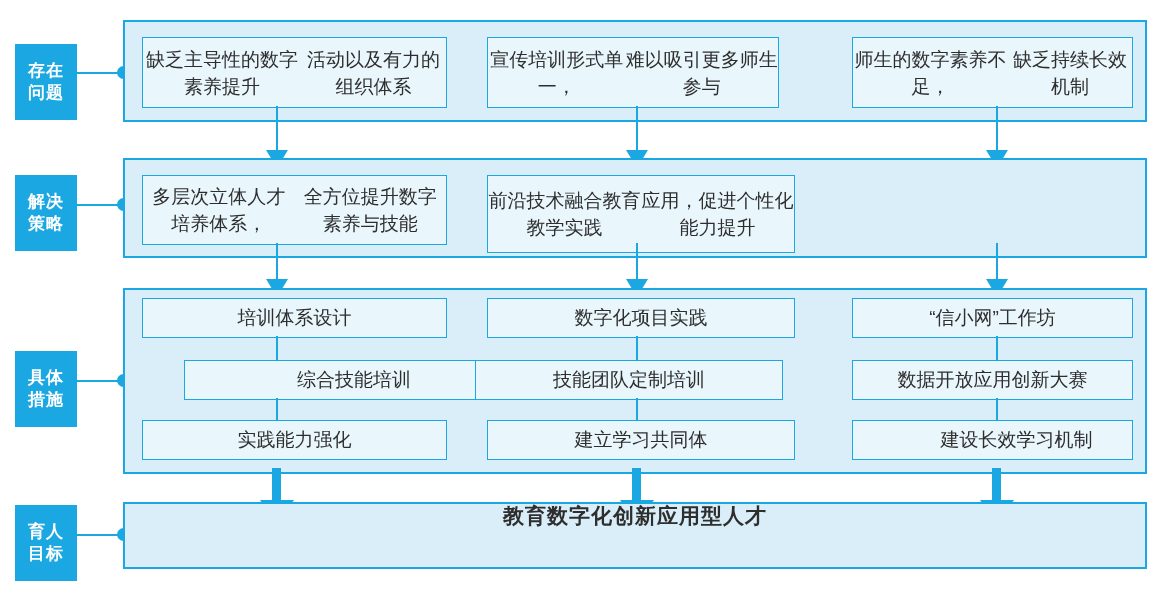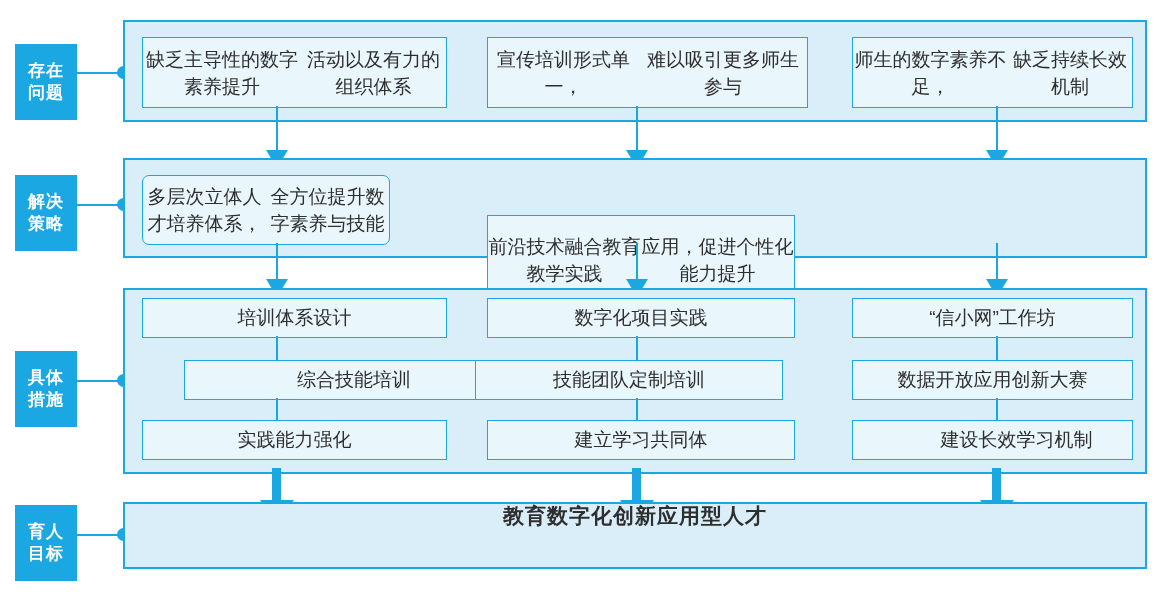--- a/index.html
+++ b/index.html
@@ -65,21 +65,21 @@
     <span>问题</span>
   </div>
   <div class="hline" style="top:72px;"></div>
   <div class="dot" style="top:66px;"></div>
 
   <div class="outer" style="top:20px;height:102px;">
     <div class="cell" style="left:17px;top:15px;width:305px;height:71px;">
       <span>缺乏主导性的数字素养提升</span>
       <span>活动以及有力的组织体系</span>
     </div>
-    <div class="cell" style="left:362px;top:15px;width:321px;height:71px;">
+    <div class="cell" style="left:362px;top:15px;width:292px;height:71px;">
       <span>宣传培训形式单一，</span>
       <span>难以吸引更多师生参与</span>
     </div>
     <div class="cell" style="left:727px;top:15px;width:281px;height:71px;">
       <span>师生的数字素养不足，</span>
       <span>缺乏持续长效机制</span>
     </div>
   </div>
 
   <div class="vline" style="left:276px;top:106px;height:46px;"></div>
@@ -90,25 +90,25 @@
   <div class="arrowhead" style="left:986px;top:150px;"></div>
 
   <div class="side-label" style="top:175px;">
     <span>解决</span>
     <span>策略</span>
   </div>
   <div class="hline" style="top:204px;"></div>
   <div class="dot" style="top:198px;"></div>
 
   <div class="outer" style="top:158px;height:100px;">
-    <div class="cell" style="left:17px;top:15px;width:248px;height:70px;border-radius:7px;">
+    <div class="cell" style="left:17px;top:15px;width:305px;height:70px;">
       <span>多层次立体人才培养体系，</span>
       <span>全方位提升数字素养与技能</span>
     </div>
-    <div class="cell" style="left:362px;top:15px;width:308px;height:90px;margin-top:40px;">
+    <div class="cell" style="left:362px;top:15px;width:308px;height:78px;">
       <span>前沿技术融合教育教学实践</span>
       <span>应用，促进个性化能力提升</span>
     </div>
   </div>
 
   <div class="vline" style="left:276px;top:243px;height:38px;"></div>
   <div class="arrowhead" style="left:266px;top:279px;"></div>
   <div class="vline" style="left:636px;top:243px;height:38px;"></div>
   <div class="arrowhead" style="left:626px;top:279px;"></div>
   <div class="vline" style="left:996px;top:243px;height:38px;"></div>

